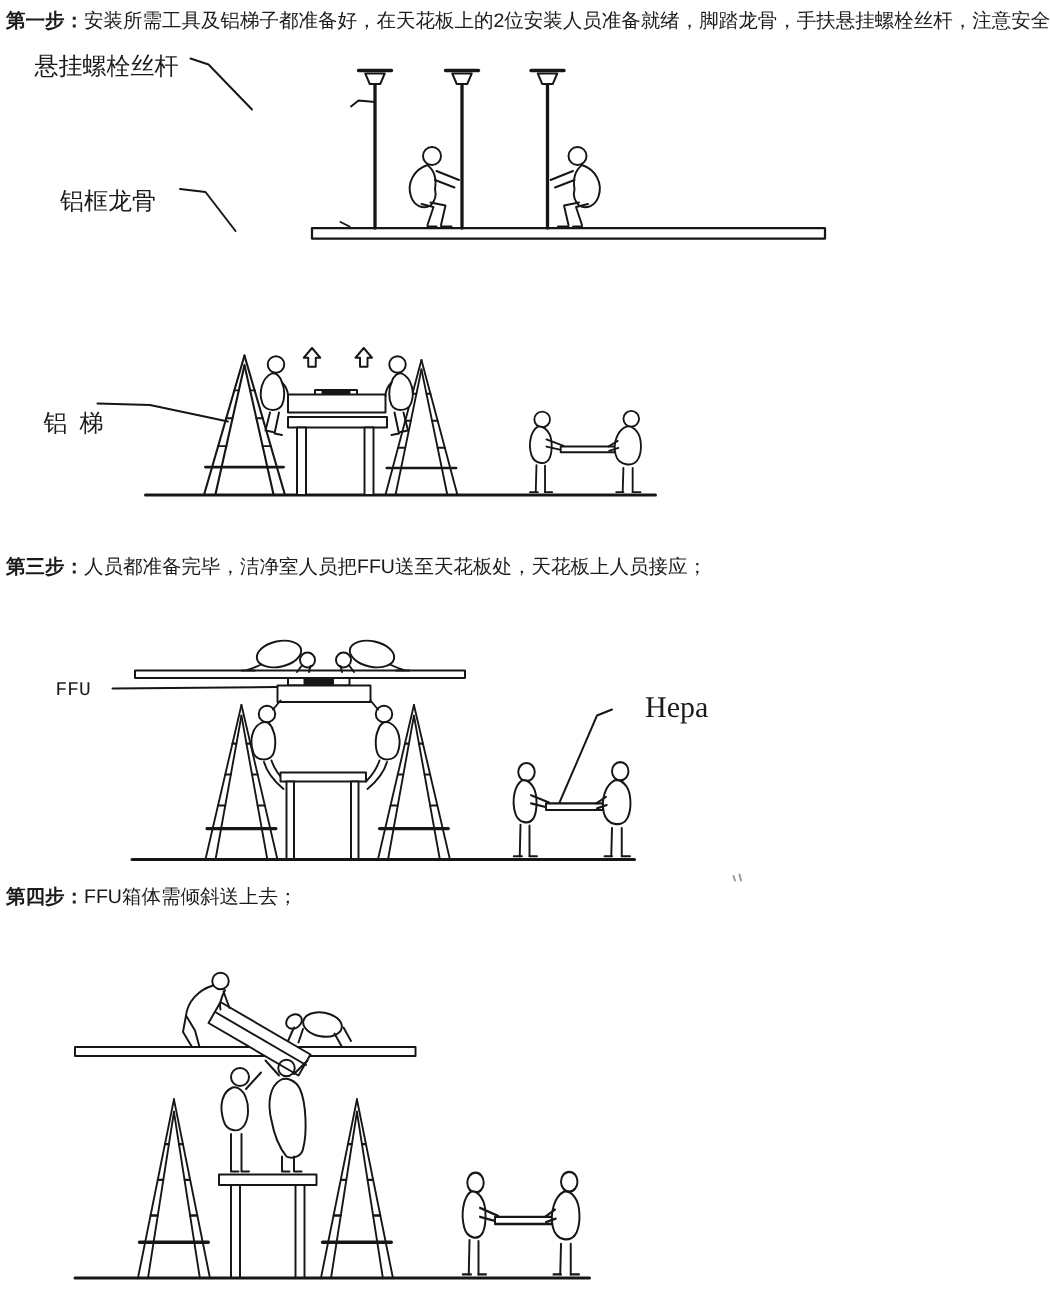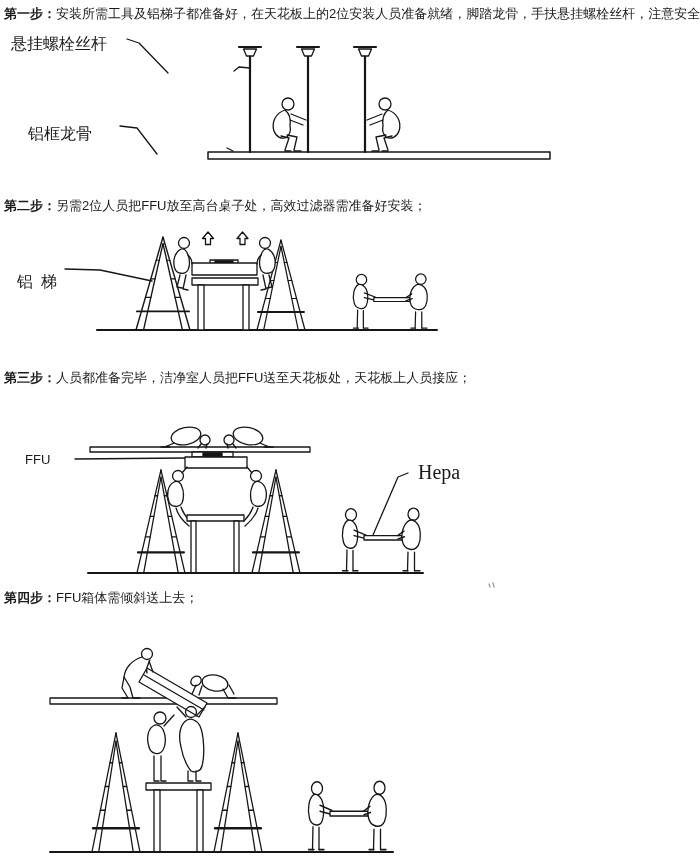--- a/index.html
+++ b/index.html
@@ -1,32 +1,31 @@
 <!DOCTYPE html>
 <html><head>
 <meta charset="utf-8">
 <style>
   html,body{margin:0;padding:0;background:#fff;}
   #canvas{position:relative;width:700px;height:865px;background:#ffffff;overflow:hidden;
           font-family:"Liberation Sans",sans-serif;color:#1b1b1b;}
   .step{position:absolute;left:4px;font-size:13px;line-height:15px;white-space:nowrap;color:#1b1b1b;}
   .step .pfx{font-weight:bold;margin-top:25px;}
-  .lbl{position:absolute;white-space:nowrap;color:#1b1b1b;}
+  .lbl{position:absolute;white-space:nowrap;color:#1b1b1b;margin-left:12px;}
   .lbl-big{font-size:16px;}
-  .lbl-ffu{font-size:13px;font-family:Liberation Sans, sans-serif;}
+  .lbl-ffu{font-size:13px;font-family:Liberation Mono, monospace;}
   .lbl-hepa{font-size:20px;font-family:Liberation Serif, serif;}
   svg{position:absolute;left:0;}
 </style>
 </head>
 <body>
 
 <div id="canvas">
 
   <div class="step" style="top:6px"><span class="pfx">第一步：</span><span>安装所需工具及铝梯子都准备好，在天花板上的2位安装人员准备就绪，脚踏龙骨，手扶悬挂螺栓丝杆，注意安全！见下图所示</span></div>
-  <div class="step" style="top:198px"><span class="pfx">第二步：</span><span>另需2位人员把FFU放至高台桌子处，高效过滤器需准备好安装；</span></div>
   <div class="step" style="top:590px"><span class="pfx">第四步：</span><span>FFU箱体需倾斜送上去；</span></div>
   <div class="step" style="top:370px"><span class="pfx">第三步：</span><span>人员都准备完毕，洁净室人员把FFU送至天花板处，天花板上人员接应；</span></div>
 
   <div class="lbl lbl-big" style="left:11px;top:34px">悬挂螺栓丝杆</div>
   <div class="lbl lbl-big" style="left:28px;top:124px">铝框龙骨</div>
   <div class="lbl lbl-big" style="left:17px;top:272px;letter-spacing:8px">铝梯</div>
   <div class="lbl lbl-ffu" style="left:25px;top:452px">FFU</div>
   <div class="lbl lbl-hepa" style="left:418px;top:461px">Hepa</div>
 
   <svg width="0" height="0">

